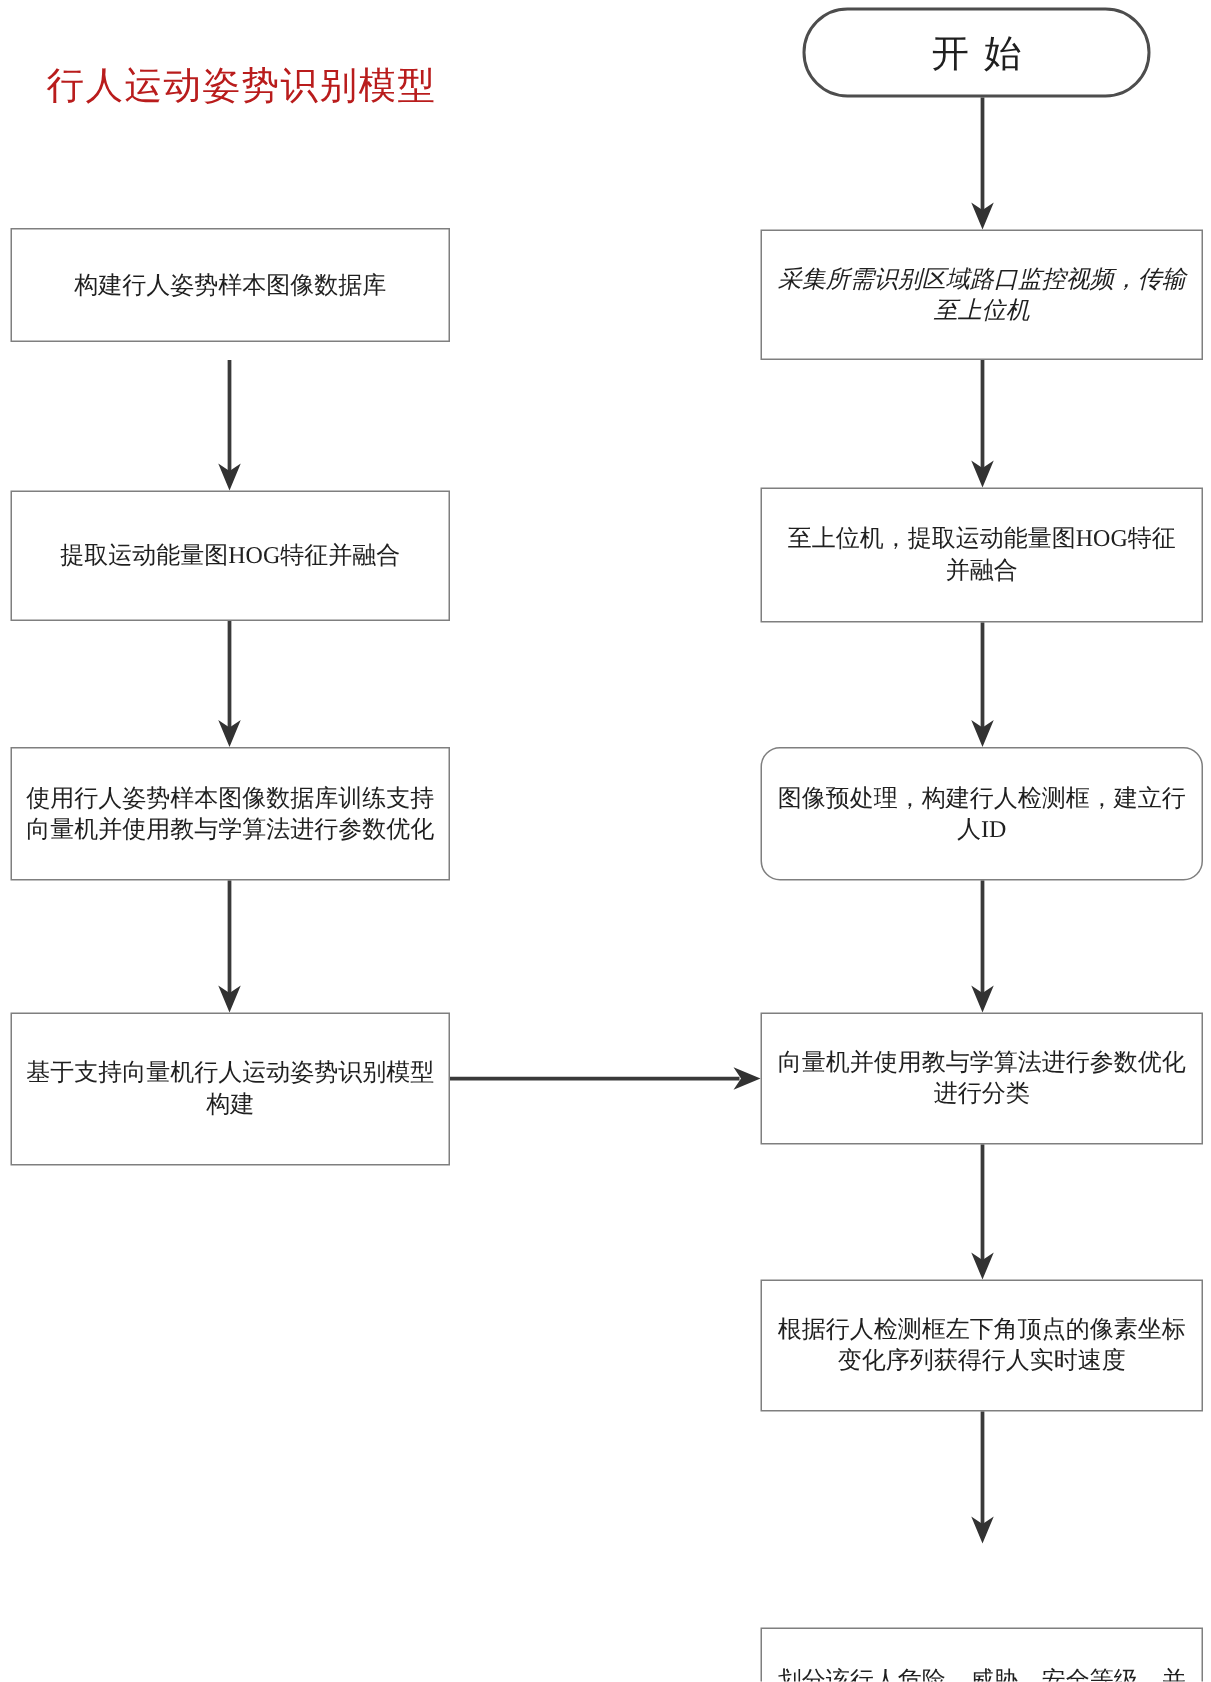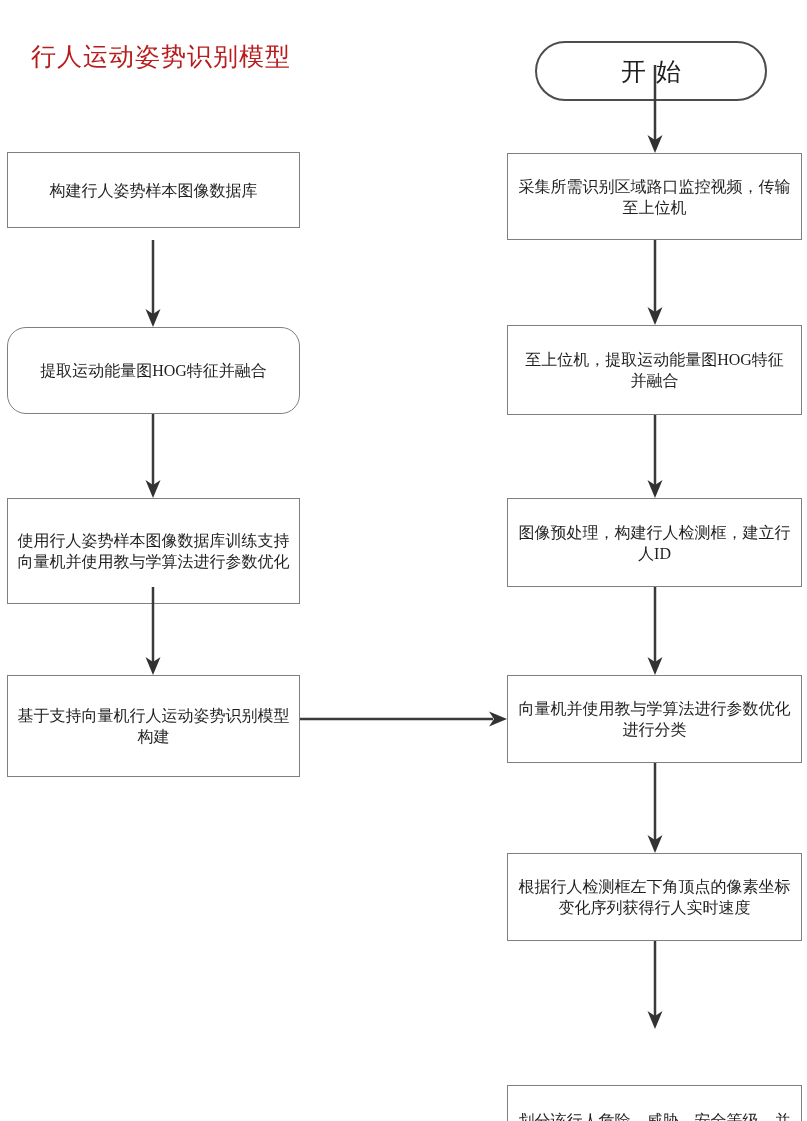--- a/index.html
+++ b/index.html
@@ -37,37 +37,36 @@
     border: 1px solid #7f7f7f;
     font-size: 16px;
     line-height: 21px;
     padding: 0 9px;
     white-space: pre-line;
   }
   .stadium {
     border: 2px solid #4d4d4d;
     border-radius: 31px;
     font-size: 25px;
-    margin-top: 36px;
   }
   .stadium .stadium-label {
     letter-spacing: 10px;
     padding-left: 10px;
   }
   
   .l-box { left: 7px;   width: 293px; }
   .l1 { top: 152px;  height: 76px; }
-  .l2 { top: 327px;  height: 87px; border-radius: 19px; }
-  .l3 { top: 498px;  height: 106px; }
+  .l2 { top: 327px;  height: 87px; }
+  .l3 { top: 498px;  height: 89px; }
   .l4 { top: 675px;  height: 102px; }
   
   .r-box { left: 507px; width: 295px; }
-  .r1 { top: 153px;  height: 87px; }
+  .r1 { top: 153px;  height: 87px; font-style: italic; }
   .r2 { top: 325px;  height: 90px; }
-  .r3 { top: 498px;  height: 89px; }
+  .r3 { top: 498px;  height: 89px; border-radius: 13px; }
   .r4 { top: 675px;  height: 88px; }
   .r5 { top: 853px;  height: 88px; }
   .r6 { top: 1085px; height: 91px; }
   .start-node {
     left: 535px; top: 5px; width: 232px; height: 60px;
   }
   .connector-layer {
     position: absolute;
     left: 0; top: 0;
     width: 807px;

